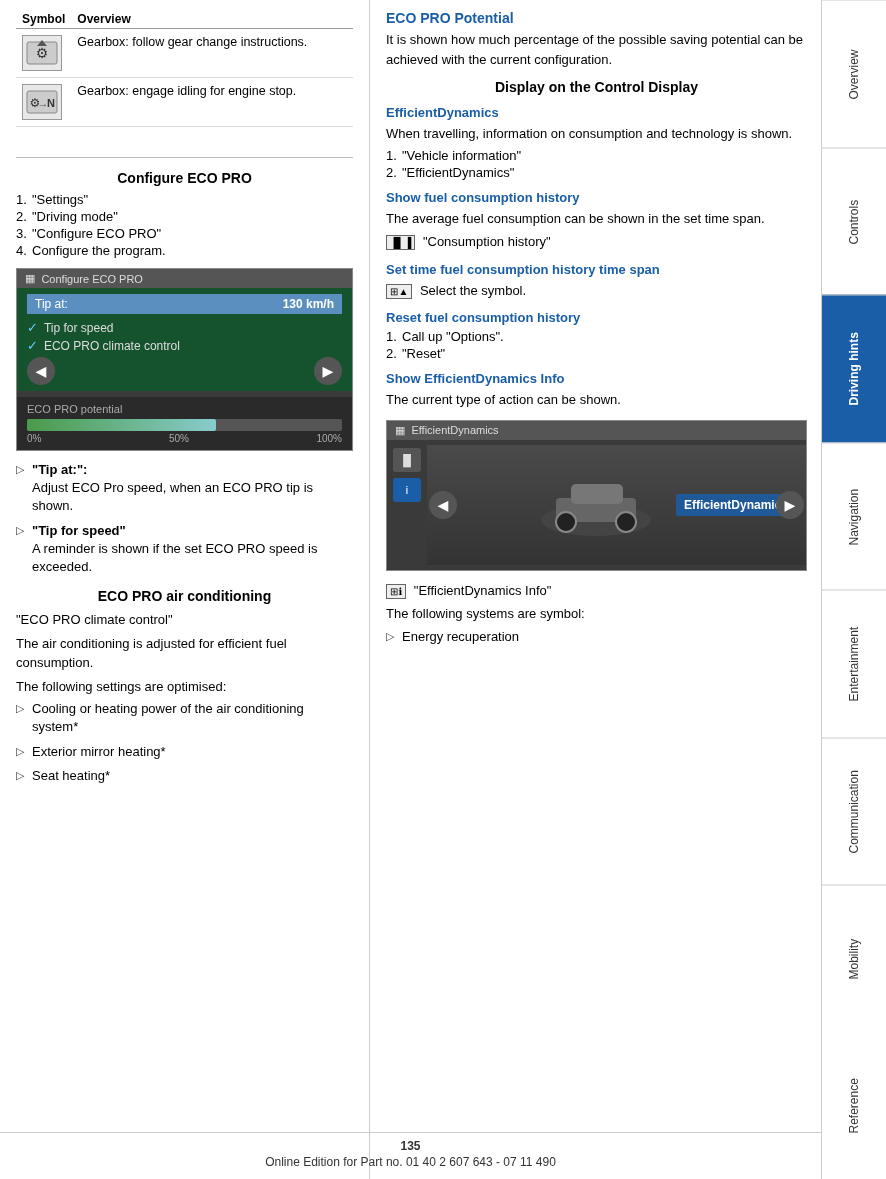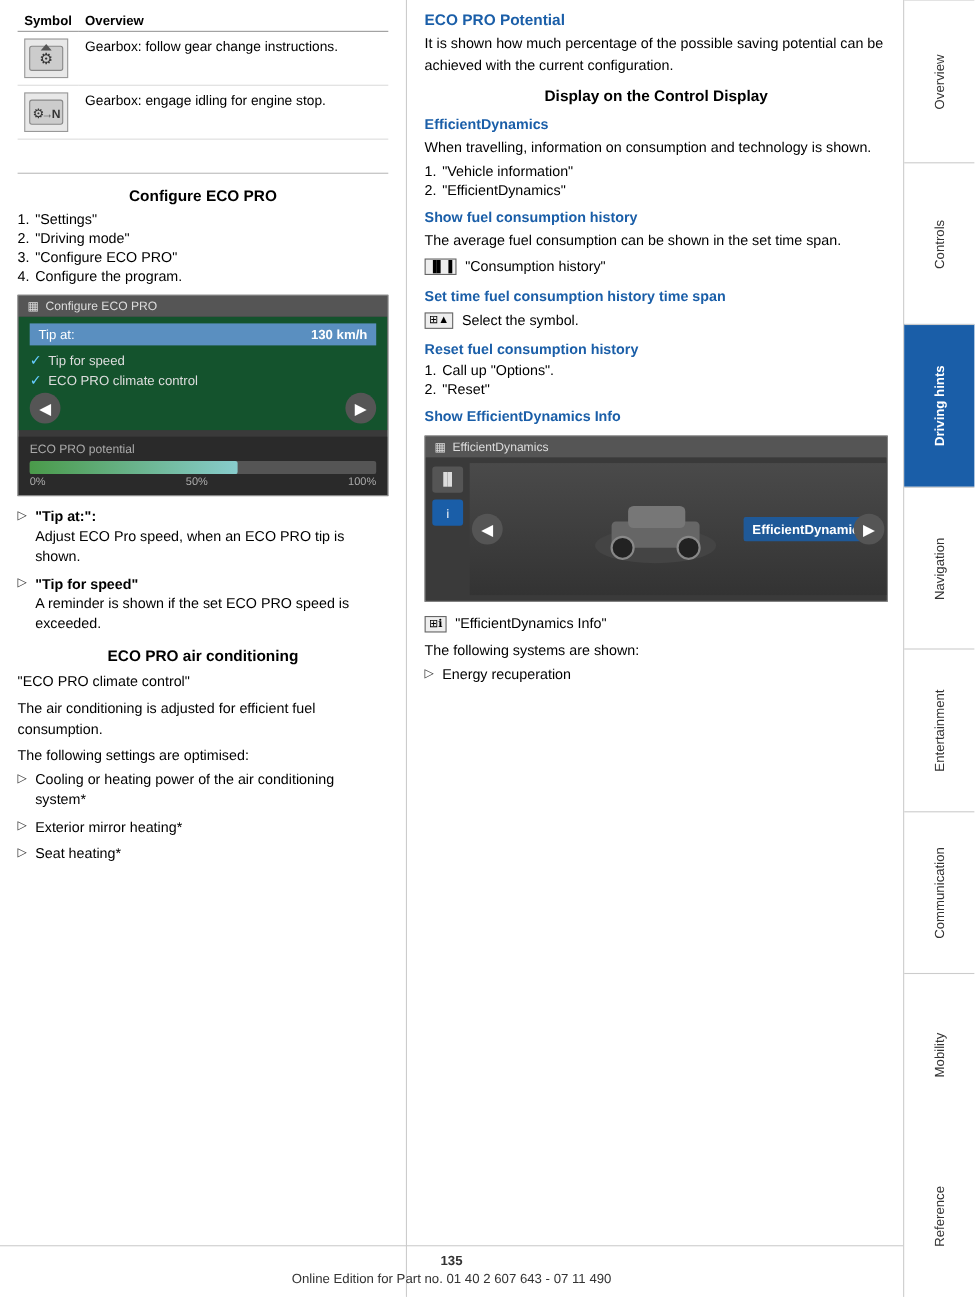--- a/index.html
+++ b/index.html
@@ -594,20 +594,21 @@
           <span class="num">1.</span>
           <span>Call up "Options".</span>
         </li>
         <li>
           <span class="num">2.</span>
           <span>"Reset"</span>
         </li>
       </ol>
 
       <div class="sub-heading">Show EfficientDynamics Info</div>
+      <p class="body-text">The current type of action can be shown.</p>
 
       <div class="ed-screen-box">
         <div class="ed-screen-header">
           <span>▦</span>
           <span>EfficientDynamics</span>
         </div>
         <div class="ed-screen-body">
 
           <div class="ed-left-icons">
             <div class="ed-icon-btn">▐▌</div>
@@ -629,21 +630,21 @@
             </div>
             <div class="ed-right-arrow">▶</div>
           </div>
         </div>
       </div>
 
       <p class="body-text">
         <span style="font-size:10px;border:1px solid #666;padding:1px 3px;background:#eee;vertical-align:middle;margin-right:4px;">⊞ℹ</span>
         <span>"EfficientDynamics Info"</span>
       </p>
-      <p class="body-text">The following systems are shown:</p>
+      <p class="body-text">The following systems are symbol:</p>
       <ul class="bullet-list">
         <li>Energy recuperation</li>
       </ul>
 
     </div>
 
     <div class="sidebar-nav">
       <div class="sidebar-nav-item">
         <span>Overview</span>
       </div>

